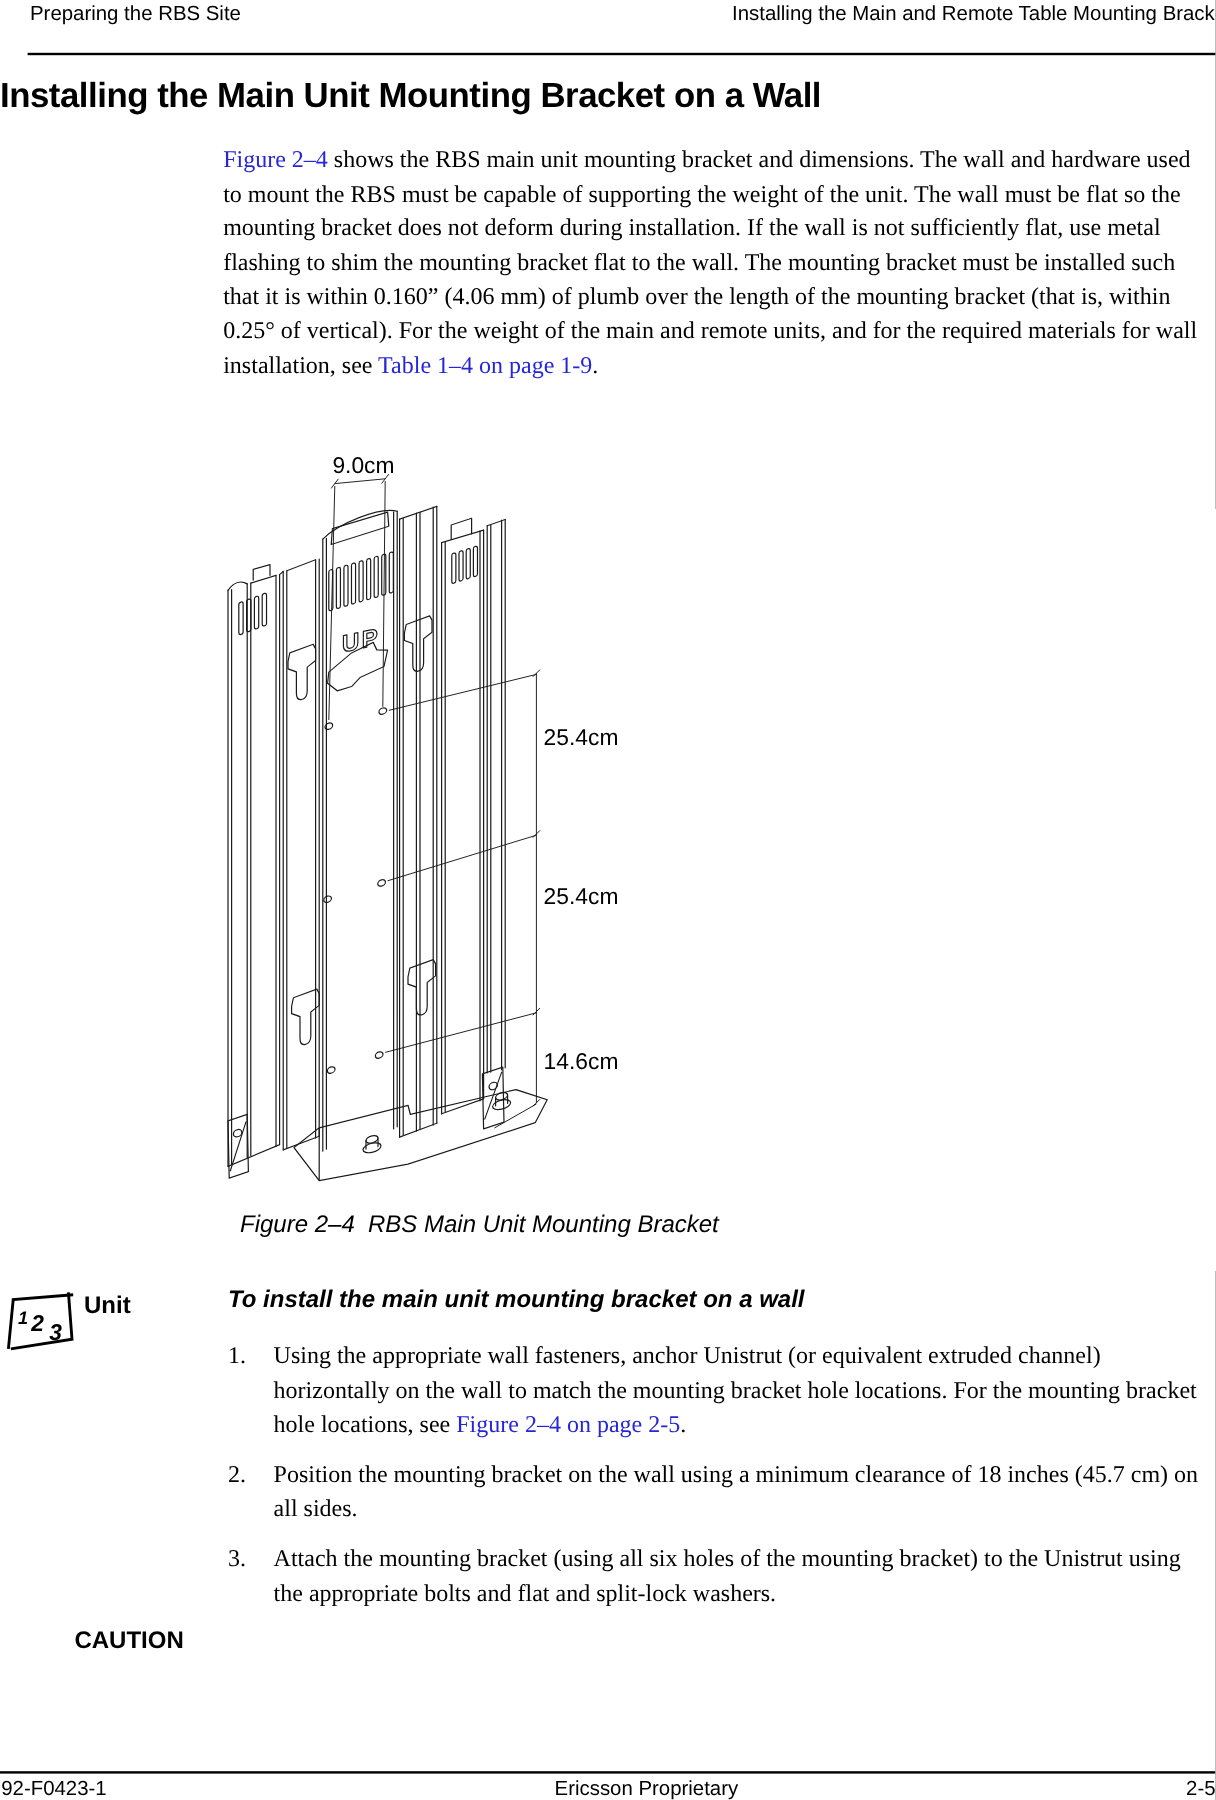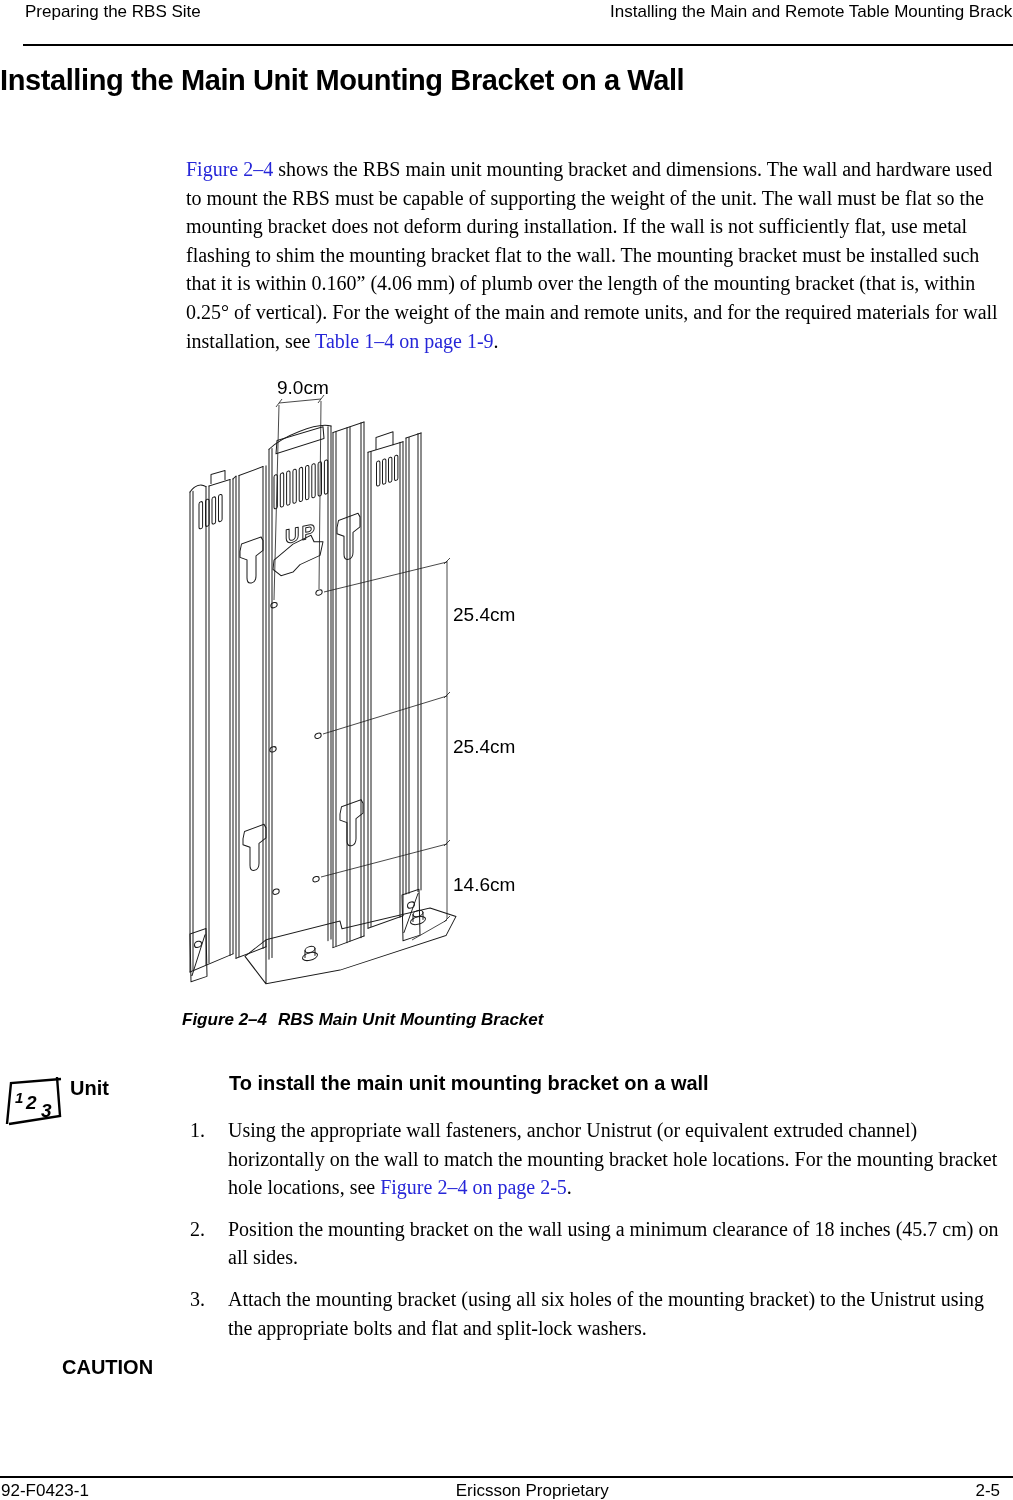--- a/index.html
+++ b/index.html
@@ -20,58 +20,58 @@
   }
   
   .h1 {
     position:absolute; left:0; top:64px; width:1013px;
     font-size:29px; font-weight:bold; letter-spacing:-0.4px;
   }
   
   .serif { font-family:"Liberation Serif", serif; }
   .intro {
     position:absolute; left:186px; top:119px; width:826px;
-    font-size:20px; line-height:28.6px;margin-top:36px;
+    font-size:20px; line-height:28.6px;
   }
   a.doclink { color:var(--link); text-decoration:none; cursor:pointer; }
   
   .fig-svg { position:absolute; left:185px; top:378px; }
   .fig-cap {
-    position:absolute; left:182px; top:1010px;
-    font-size:17px; font-weight:bold; font-style:italic;
+    position:absolute; left:200px; top:1010px;
+    font-size:20px; font-weight:normal; font-style:italic;
   }
   .fig-cap .cap-label { margin-right:11px; }
   
   .steps-icon-svg { position:absolute; left:5px; top:1076px; }
   .steps-label {
     position:absolute; left:70px; top:1077px; font-size:20px; font-weight:bold;
   }
   .steps-heading {
     position:absolute; left:190px; top:1072px;
-    font-size:20px; font-weight:bold; margin-left:39px;
+    font-size:20px; font-weight:bold; font-style:italic;
   }
   .steps-list {
     position:absolute; left:190px; top:1116px; width:822px;
     font-size:20px; line-height:28.6px;
   }
   .step { display:flex; margin-bottom:13px; }
   .step-num { width:38px; flex:0 0 38px; }
   .step-body { flex:1; }
   
   .caution-label {
     position:absolute; left:62px; top:1356px; font-size:20px; font-weight:bold;
   }
   .caution-text {
     position:absolute; left:225px; top:1352px; width:700px;
     font-size:19px; font-weight:bold; line-height:27px;
   }
   
   .ftr {
     position:absolute; left:0; top:1476px; width:1013px;
-    border-top:2px solid #000; padding:3px 13px 0 1px;
+    border-top:2px solid #000; padding:3px 0 0 1px;
     display:flex; justify-content:space-between; align-items:flex-start;
     font-size:17px;
   }
   .ftr .pagenum { font-weight:normal; }
   .dim-label { font-size:19px; fill:#000; font-family:"Liberation Sans",sans-serif; }
   svg .ln { stroke:#1a1a1a; fill:none; stroke-width:1; stroke-linejoin:round; stroke-linecap:round; }
   svg .thin { stroke:#1a1a1a; fill:none; stroke-width:0.8; }
 </style>
 </head>
 <body>

